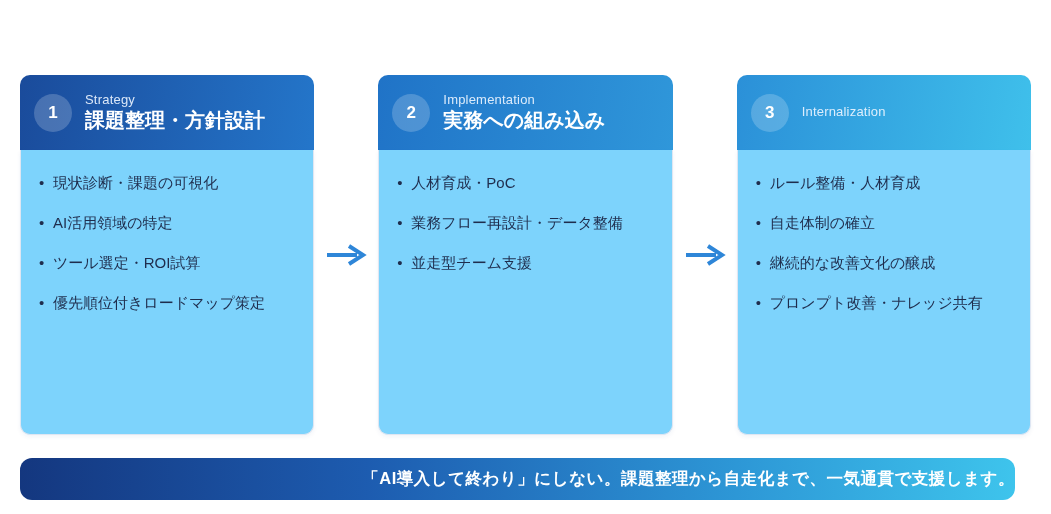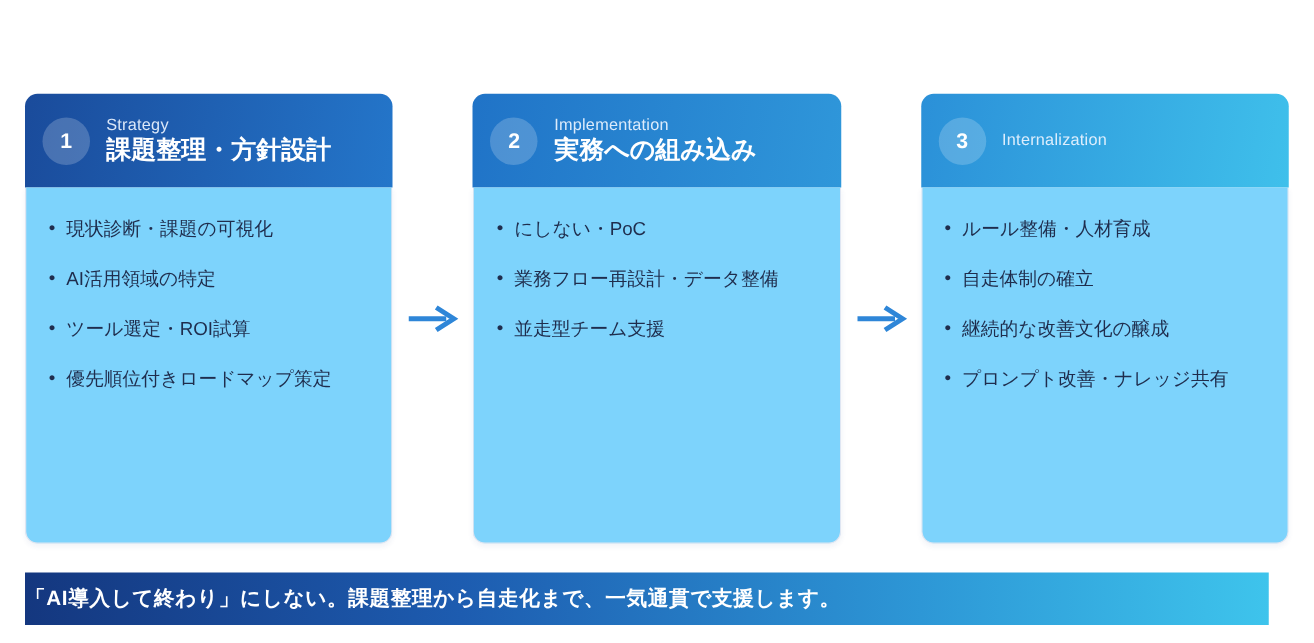--- a/index.html
+++ b/index.html
@@ -107,25 +107,25 @@
     align-items: center;
     justify-content: center;
   }
   .arrow-cell svg { display: block; }
   .banner {
     position: absolute;
     left: 20px;
     right: 36px;
     top: 458px;
     height: 42px;
-    border-radius: 0;
+    border-radius: 12px;
     background: linear-gradient(90deg, #14377f 0%, #1d5cb0 35%, #2d97d6 72%, #3ec4ec 100%);
     display: flex;
     align-items: center;
-    justify-content: flex-start;
+    justify-content: flex-end;
   }
   .banner-text {
     color: #ffffff;
     font-size: 16.5px;
     font-weight: bold;
     letter-spacing: 0.5px;
     white-space: nowrap;
   }
 </style>
 </head>
@@ -163,21 +163,21 @@
     <div class="card step-2">
       <div class="card-header">
         <div class="step-badge">2</div>
         <div class="header-text">
           <div class="step-label">Implementation</div>
           <div class="step-title">実務への組み込み</div>
         </div>
       </div>
       <div class="card-body">
         <ul class="item-list">
-          <li>にしない・PoC</li>
+          <li>人材育成・PoC</li>
           <li>業務フロー再設計・データ整備</li>
           <li>並走型チーム支援</li>
         </ul>
       </div>
     </div>
 
     <div class="arrow-cell">
       <svg width="42" height="26" viewBox="0 0 42 26">
         <path d="M2 13 H32" stroke="#2e86d8" stroke-width="4" fill="none"></path>
         <path d="M24 4 L38 13 L24 22" stroke="#2e86d8" stroke-width="4" fill="none" stroke-linejoin="miter"></path>

